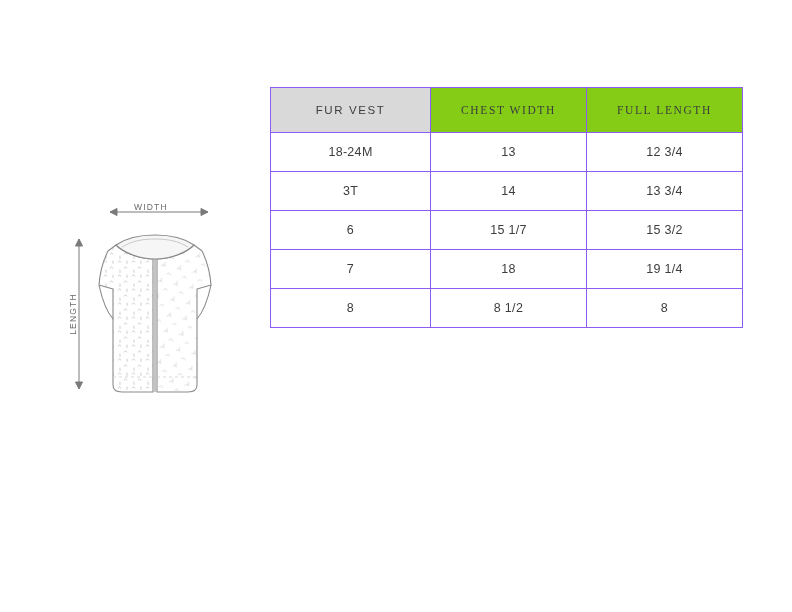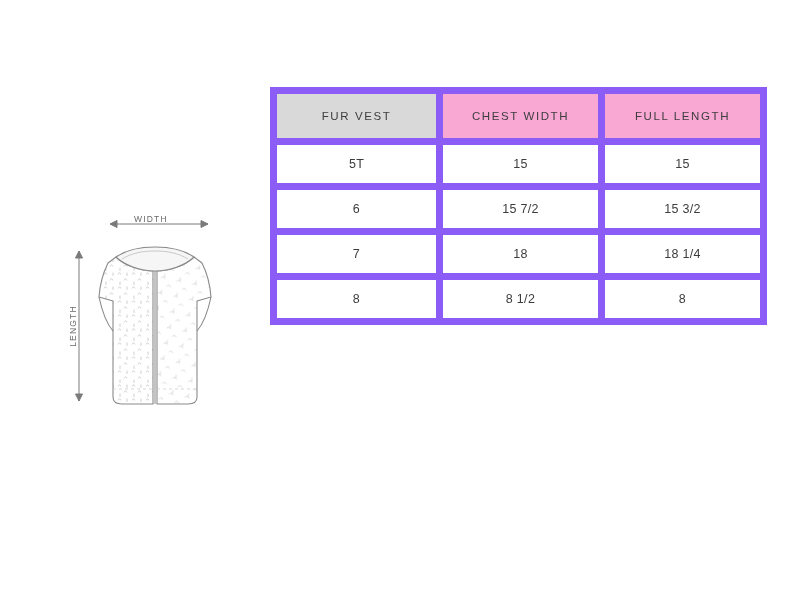--- a/index.html
+++ b/index.html
@@ -13,21 +13,21 @@
     font-family: "Liberation Sans", sans-serif;
     color: #3b3b3b;
     overflow: hidden;
     position: relative;
   }
 
   
   #diagram {
     position: absolute;
     left: 60px;
-    top: 201px;
+    top: 189px;
     width: 190px;
     height: 230px;
   }
   .dim-label {
     position: absolute;
     font-size: 8.5px;
     letter-spacing: 1.2px;
     color: #6a6a6a;
     text-transform: uppercase;
     white-space: nowrap;
@@ -45,39 +45,40 @@
 
   
   #size-table {
     position: absolute;
     left: 270px;
     top: 87px;
     border-collapse: collapse;
     table-layout: fixed;
   }
   #size-table th, #size-table td {
-    border: 7px solid #8b5cf6;
+    border: 1px solid #8b5cf6;
     text-align: center;
     vertical-align: middle;
     font-weight: normal;
   }
   #size-table thead th {
     height: 42px;
     font-size: 11.5px;
     letter-spacing: 1.6px;
     text-transform: uppercase;
     color: #3d3d3d;
   }
   #size-table thead th.col-head-first {
     background: #d9d9d9;
     width: 157px;
   }
   #size-table thead th.col-head {
-    background: #f9a8d4;
+    background: #84cc16;
     width: 153px;
+    font-family: Liberation Serif, serif;
   }
   #size-table tbody td {
     height: 36px;
     font-size: 12.5px;
     color: #3d3d3d;
     letter-spacing: 0.3px;
   }
 </style>
 </head>
 <body>
@@ -141,33 +142,38 @@
 <table id="size-table">
   <thead>
     <tr>
       <th class="col-head-first">FUR VEST</th>
       <th class="col-head">CHEST WIDTH</th>
       <th class="col-head">FULL LENGTH</th>
     </tr>
   </thead>
   <tbody>
     <tr>
-      <td>5T</td>
-      <td>15</td>
-      <td>15</td>
+      <td>18-24M</td>
+      <td>13</td>
+      <td>12 3/4</td>
+    </tr>
+    <tr>
+      <td>3T</td>
+      <td>14</td>
+      <td>13 3/4</td>
     </tr>
     <tr>
       <td>6</td>
-      <td>15 7/2</td>
+      <td>15 1/7</td>
       <td>15 3/2</td>
     </tr>
     <tr>
       <td>7</td>
       <td>18</td>
-      <td>18 1/4</td>
+      <td>19 1/4</td>
     </tr>
     <tr>
       <td>8</td>
       <td>8 1/2</td>
       <td>8</td>
     </tr>
   </tbody>
 </table>
 
 </body></html>

